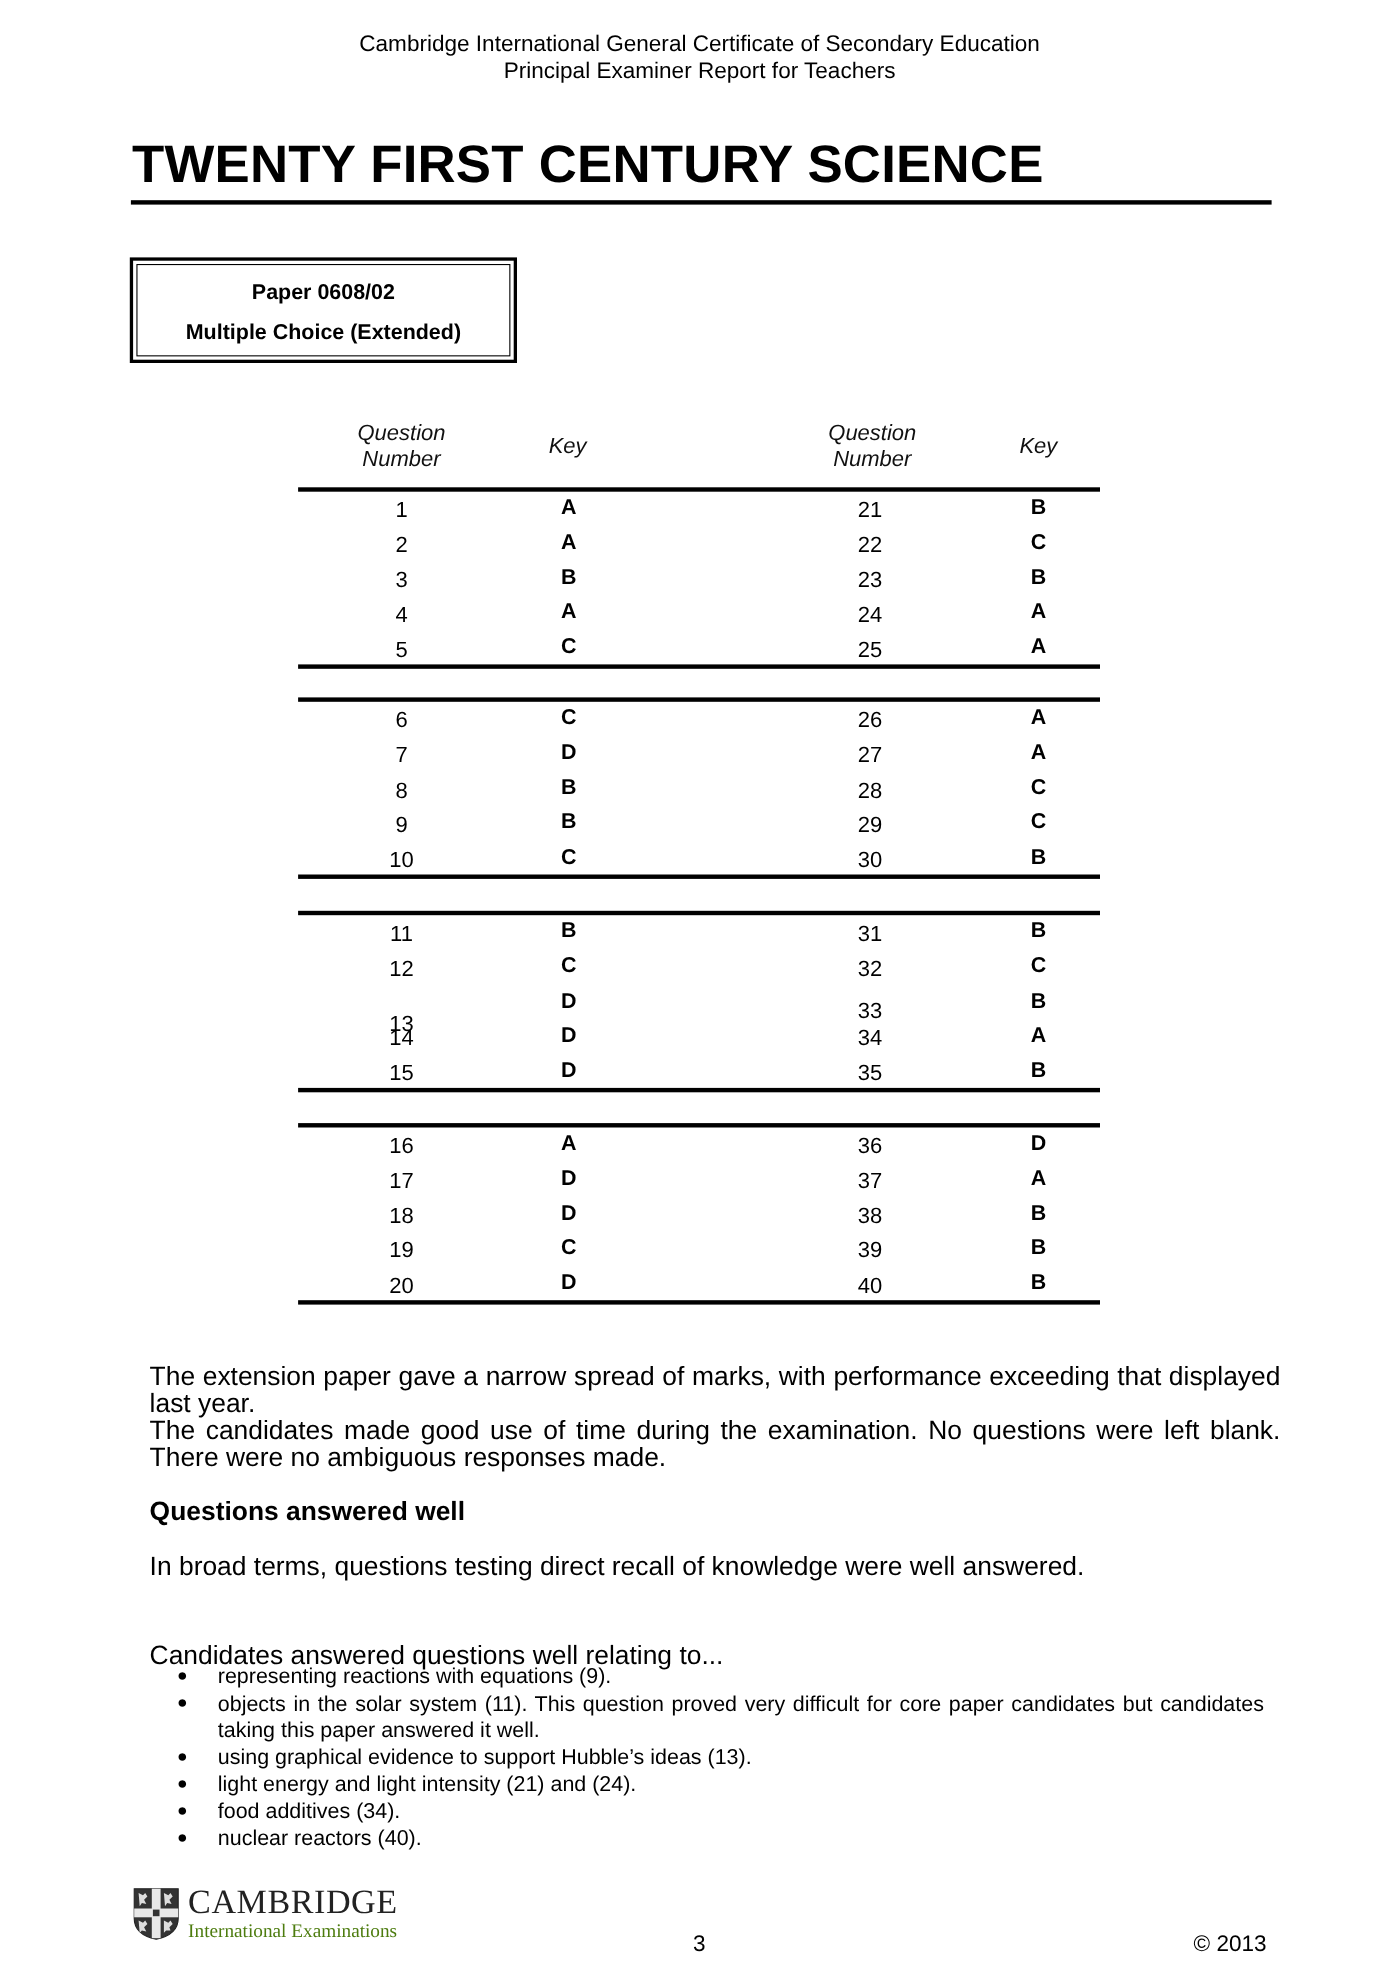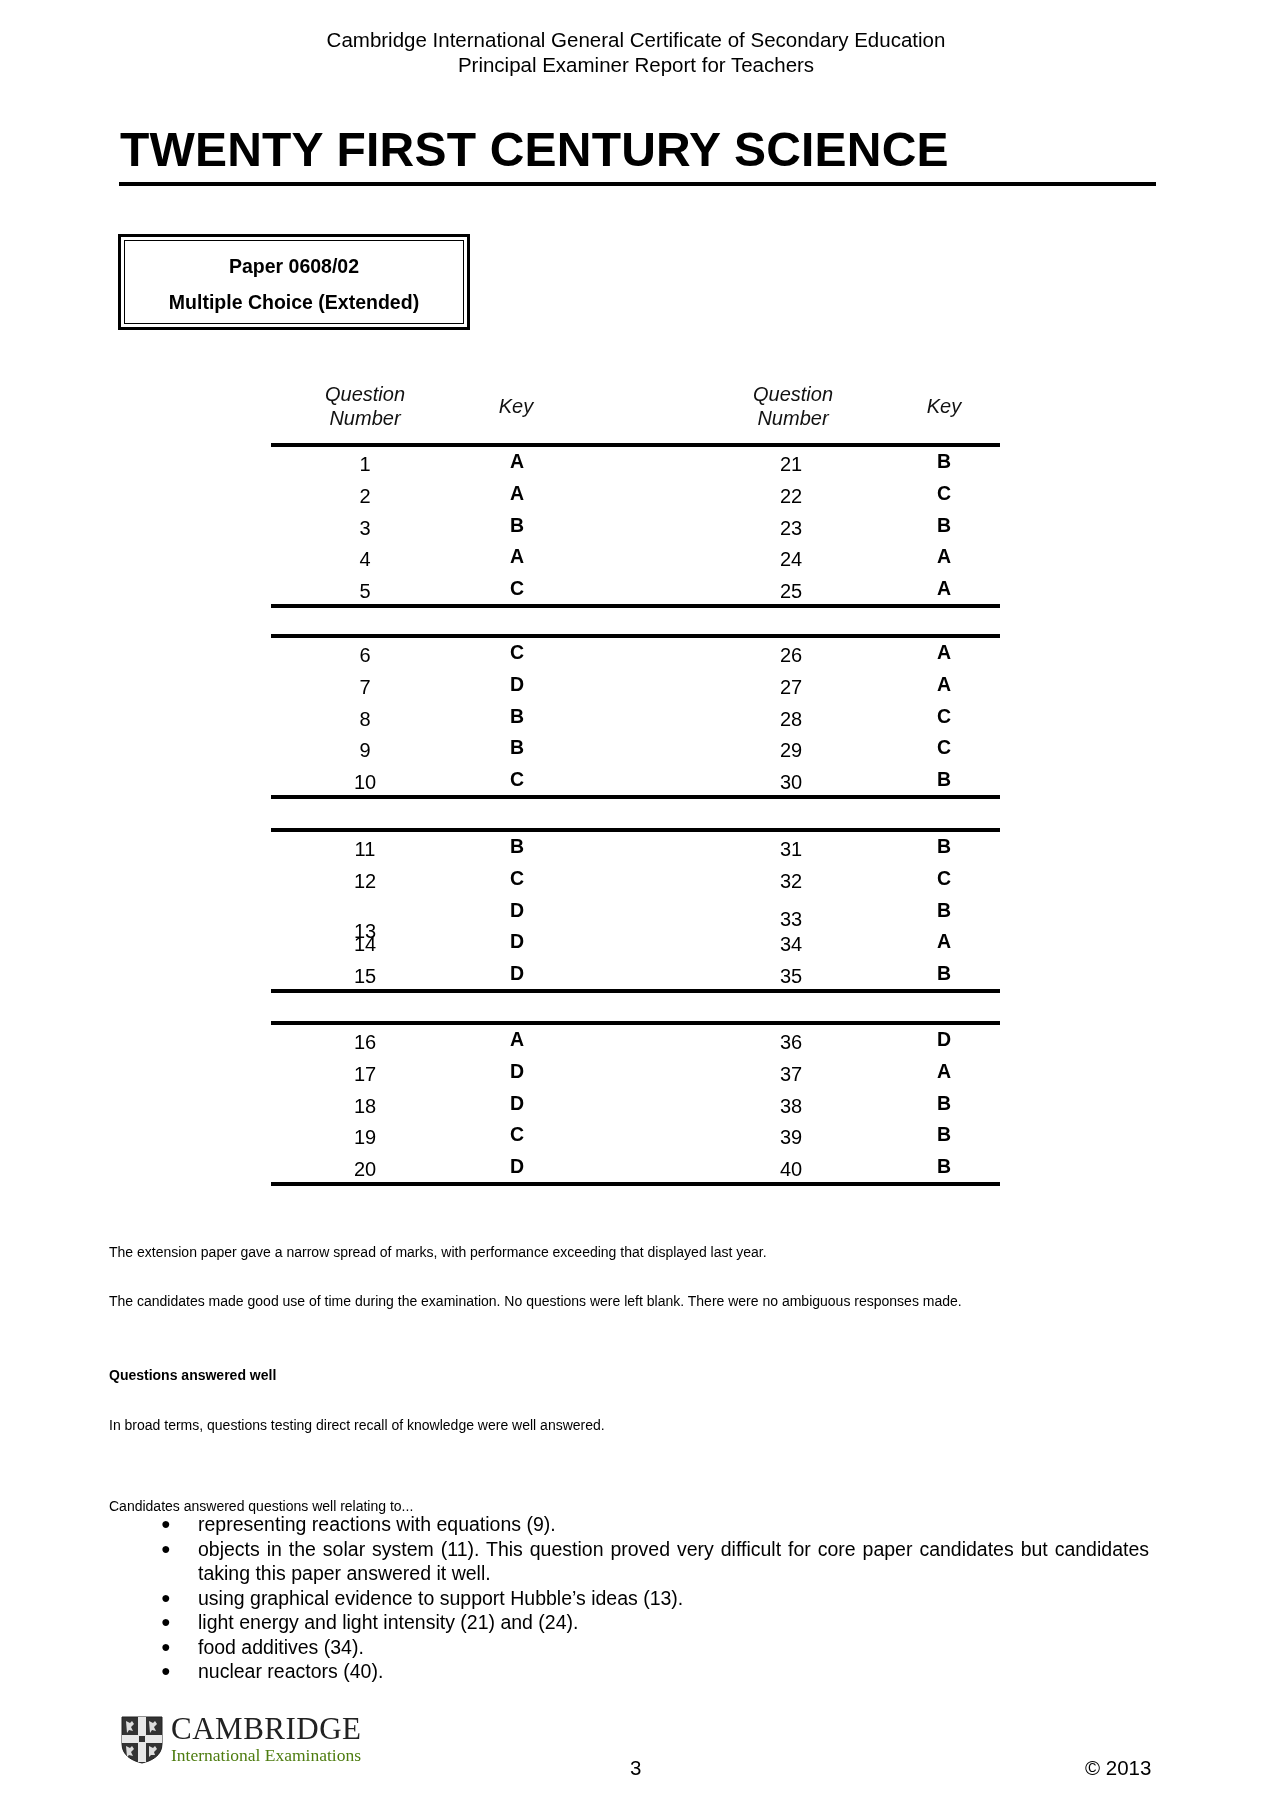--- a/index.html
+++ b/index.html
@@ -25,21 +25,21 @@
   .th.q1 { left:0; width:188px; top:4px; }
   .th.k1 { left:170px; width:150px; top:16px; }
   .th.q2 { left:442px; width:160px; top:4px; }
   .th.k2 { left:598px; width:150px; top:16px; }
 
   .rule { position:absolute; left:0; width:729px; height:4px; background:#000; }
   .cell { position:absolute; text-align:center; font-size:20px; line-height:32px; width:80px; }
   .cell.q { }
   .cell.k { font-weight:bold; font-size:19.5px; margin-top:-3px; }
 
-  .body-text { left:109px; width:1028px; font-size:14px; line-height:24.5px; text-align:justify; }
+  .body-text { left:136px; width:1028px; font-size:24px; line-height:24.5px; text-align:justify; }
   .bold { font-weight:bold; }
 
   .bullets { left:121px; width:1028px; top:1512px; font-size:19.5px; line-height:24.5px; }
   .bullet-row { position:relative; padding-left:77px; text-align:justify; }
   .bullet-dot { position:absolute; left:40px; top:0; font-size:16px; }
 
   .footer-logo { left:121px; top:1716px; width:260px; height:52px; }
   .crest { position:absolute; left:0; top:0; width:42px; height:48px; }
   .cam-word { position:absolute; left:50px; top:-3px; font-family:"Liberation Serif", serif; font-size:31px;
               letter-spacing:0.5px; color:#222; line-height:32px; white-space:nowrap; }

